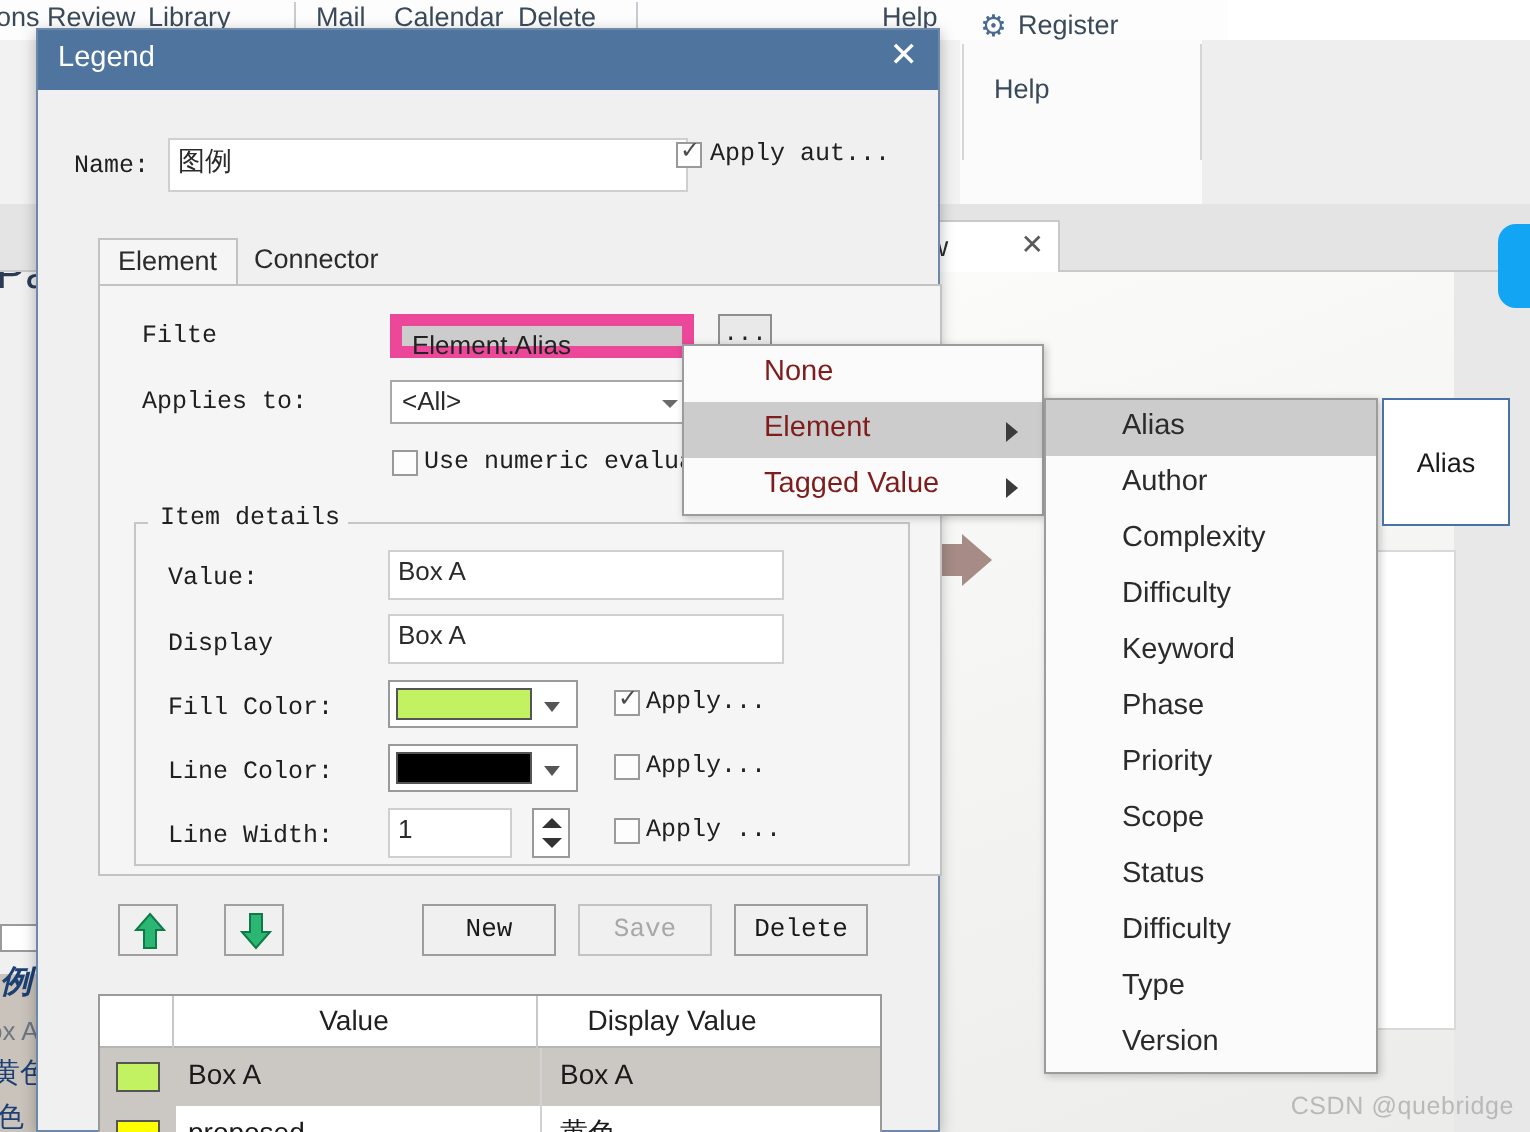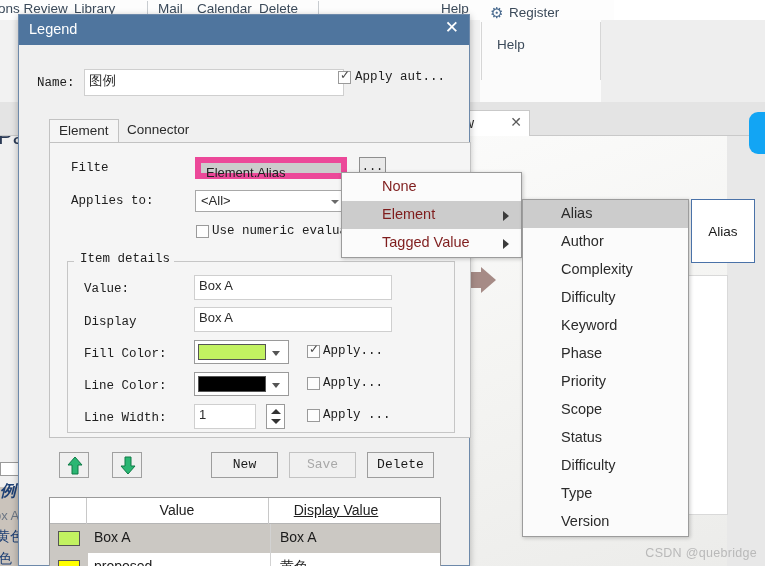--- a/index.html
+++ b/index.html
@@ -390,21 +390,21 @@
     </div>
     <div class="pbtn" style="left:192px; top:437px; width:67px;">New</div>
     <div class="pbtn disabled" style="left:270px; top:437px; width:67px;">Save</div>
     <div class="pbtn" style="left:348px; top:437px; width:67px;">Delete</div>
 
     <div class="grid">
       <div class="grid-head">
         <span class="gvsep" style="left:36px;"></span>
         <span class="gvsep" style="left:218px;"></span>
         <span class="gh" style="left:36px; width:182px;">Value</span>
-        <span class="gh" style="left:218px; width:136px;text-decoration:underline;">Display Value</span>
+        <span class="gh" style="left:218px; width:136px;">Display Value</span>
       </div>
 
       <div class="grow sel" style="top:26px;">
         <span class="swcell"></span>
         <span class="sw" style="background:#c2f261;"></span>
         <span class="vsep"></span>
         <span class="c1">Box A</span>
         <span class="c2">Box A</span>
       </div>
 

